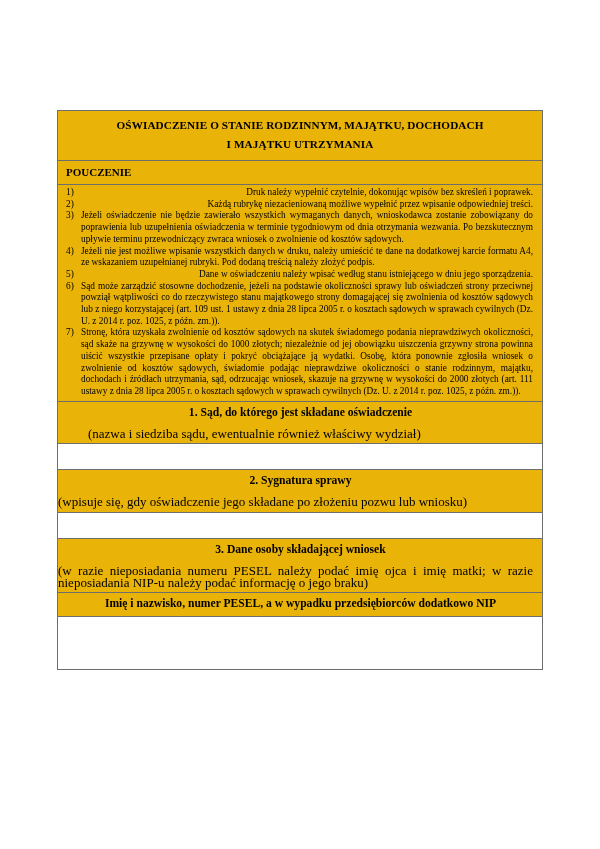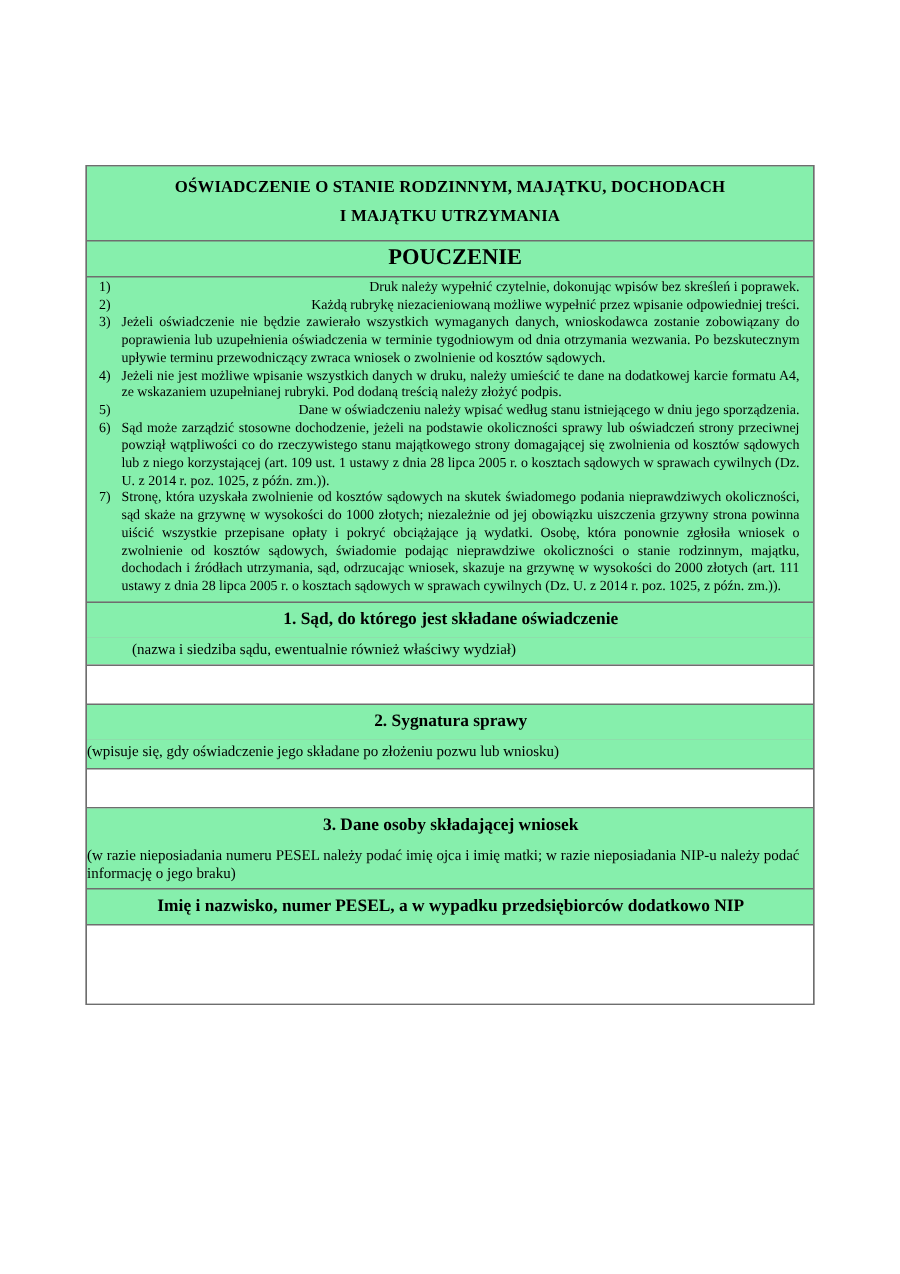--- a/index.html
+++ b/index.html
@@ -20,44 +20,43 @@
     position: absolute;
     left: 57px;
     top: 110px;
     width: 486px;
     border: 1px solid #6e6e6e;
     box-sizing: border-box;
     background: #a8a8a8;
   }
 
   .band {
-    background: #86efac;
+    background: #eab308;
     box-sizing: border-box;
     padding: 0;
   }
 
   .rule-top { border-top: 1px solid #6e6e6e; }
 
   
   .title-block {
     text-align: center;
     padding: 5px 8px 6px 8px;
   }
   .title-line {
     font-weight: bold;
     font-size: 11.2px;
     line-height: 19px;
     letter-spacing: 0.1px;
   }
 
   
   .pouczenie {
-    text-align: center;
     font-weight: bold;
-    font-size: 15px;
+    font-size: 11px;
     line-height: 14px;
     padding: 4px 1px 5px 8px;
   }
 
   
   .instructions {
     padding: 2px 9px 3px 8px;
   }
   .instr-item {
     display: flex;
@@ -81,21 +80,21 @@
 
   
   .sec-head {
     font-weight: bold;
     font-size: 11.6px;
     line-height: 14px;
     padding: 4px 8px 5px 9px;
     text-align: center;
   }
   .sec-sub {
-    font-size: 10px;
+    font-size: 13px;
     line-height: 11.7px;
     padding: 3px 9px 4px 0;
     text-align: justify;
   }
   .sec-sub.indented { padding-left: 30px; }
 
   
   .fill-box {
     background: #ffffff;
     border-top: 1px solid #6e6e6e;

